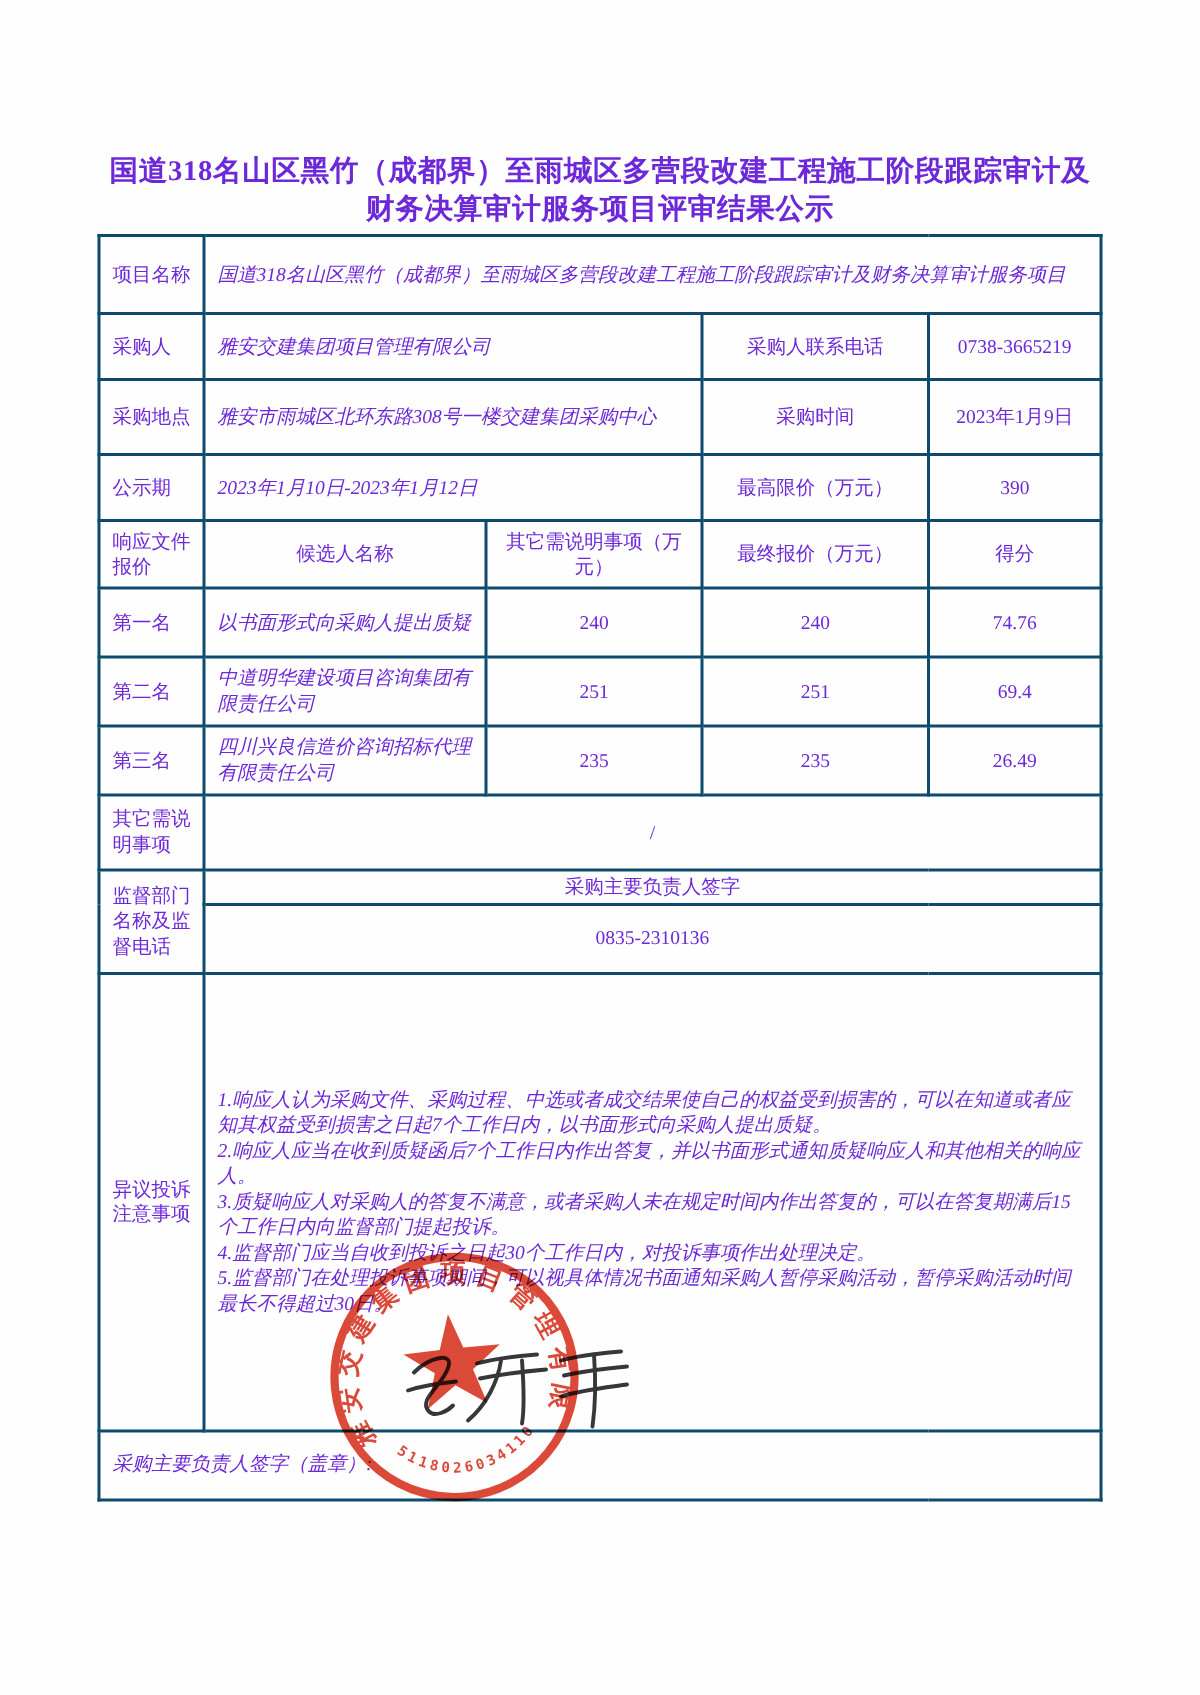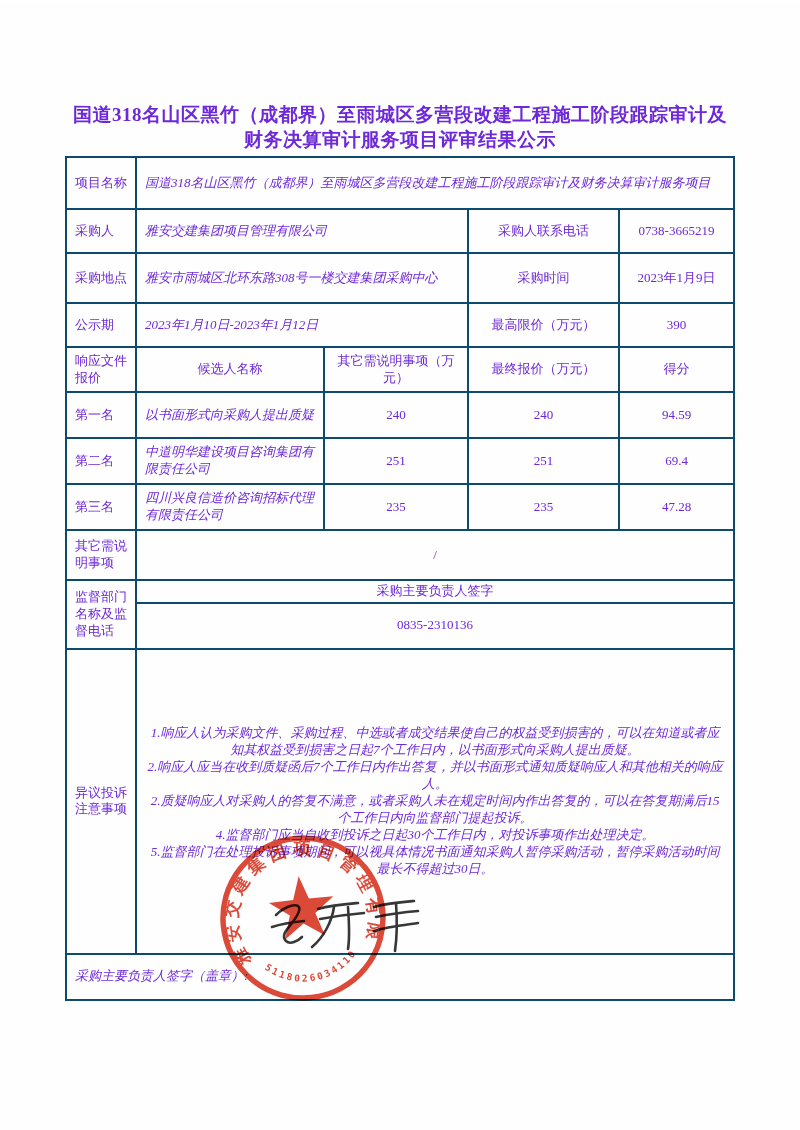--- a/index.html
+++ b/index.html
@@ -20,21 +20,21 @@
   }
   table.doc td {
     border:2px solid #0c4a6e; padding:2px 8px;
     vertical-align:middle; line-height:1.3; word-break:break-all;
     background:transparent;
   }
   td.lab { text-align:left; padding-left:4px; }
   td.c   { text-align:center; }
   td.l   { text-align:left;font-style:italic; }
   td.notes { padding:6px 8px; line-height:1.55; }
-  .notes p { margin:0;text-align:center; }
+  .notes p { margin:0; }
   
   .seal {
     position:absolute; left:193px; top:805px; width:220px; height:220px;
     transform:rotate(-6deg);
     opacity:0.92; mix-blend-mode:multiply; pointer-events:none;
   }
   .signature {
     position:absolute; left:262px; top:882px; width:170px; height:78px;
     opacity:0.88; pointer-events:none;
   }
@@ -82,53 +82,53 @@
         <td class="c">候选人名称</td>
         <td class="c">其它需说明事项（万元）</td>
         <td class="c">最终报价（万元）</td>
         <td class="c">得分</td>
       </tr>
       <tr>
         <td class="lab" style="height:40px">第一名</td>
         <td class="l">以书面形式向采购人提出质疑</td>
         <td class="c">240</td>
         <td class="c">240</td>
-        <td class="c">94.59</td>
+        <td class="c">74.76</td>
       </tr>
       <tr>
         <td class="lab" style="height:40px">第二名</td>
         <td class="l">中道明华建设项目咨询集团有限责任公司</td>
         <td class="c">251</td>
         <td class="c">251</td>
         <td class="c">69.4</td>
       </tr>
       <tr>
         <td class="lab" style="height:40px">第三名</td>
         <td class="l">四川兴良信造价咨询招标代理有限责任公司</td>
         <td class="c">235</td>
         <td class="c">235</td>
-        <td class="c">47.28</td>
+        <td class="c">26.49</td>
       </tr>
       <tr>
         <td class="lab" style="height:44px">其它需说明事项</td>
         <td class="c" colspan="4">/</td>
       </tr>
       <tr>
         <td class="lab" rowspan="2" style="height:38px">监督部门名称及监督电话</td>
         <td class="c" colspan="4">采购主要负责人签字</td>
       </tr>
       <tr>
         <td class="c" colspan="4" style="height:40px">0835-2310136</td>
       </tr>
       <tr>
         <td class="lab" style="height:299px">异议投诉注意事项</td>
         <td class="l notes" colspan="4">
           <p>1.响应人认为采购文件、采购过程、中选或者成交结果使自己的权益受到损害的，可以在知道或者应知其权益受到损害之日起7个工作日内，以书面形式向采购人提出质疑。</p>
           <p>2.响应人应当在收到质疑函后7个工作日内作出答复，并以书面形式通知质疑响应人和其他相关的响应人。</p>
-          <p>2.质疑响应人对采购人的答复不满意，或者采购人未在规定时间内作出答复的，可以在答复期满后15个工作日内向监督部门提起投诉。</p>
+          <p>3.质疑响应人对采购人的答复不满意，或者采购人未在规定时间内作出答复的，可以在答复期满后15个工作日内向监督部门提起投诉。</p>
           <p>4.监督部门应当自收到投诉之日起30个工作日内，对投诉事项作出处理决定。</p>
           <p>5.监督部门在处理投诉事项期间，可以视具体情况书面通知采购人暂停采购活动，暂停采购活动时间最长不得超过30日。</p>
         </td>
       </tr>
       <tr>
         <td class="l" colspan="5" style="height:40px">采购主要负责人签字（盖章）:</td>
       </tr>
     </tbody>
   </table>
 

